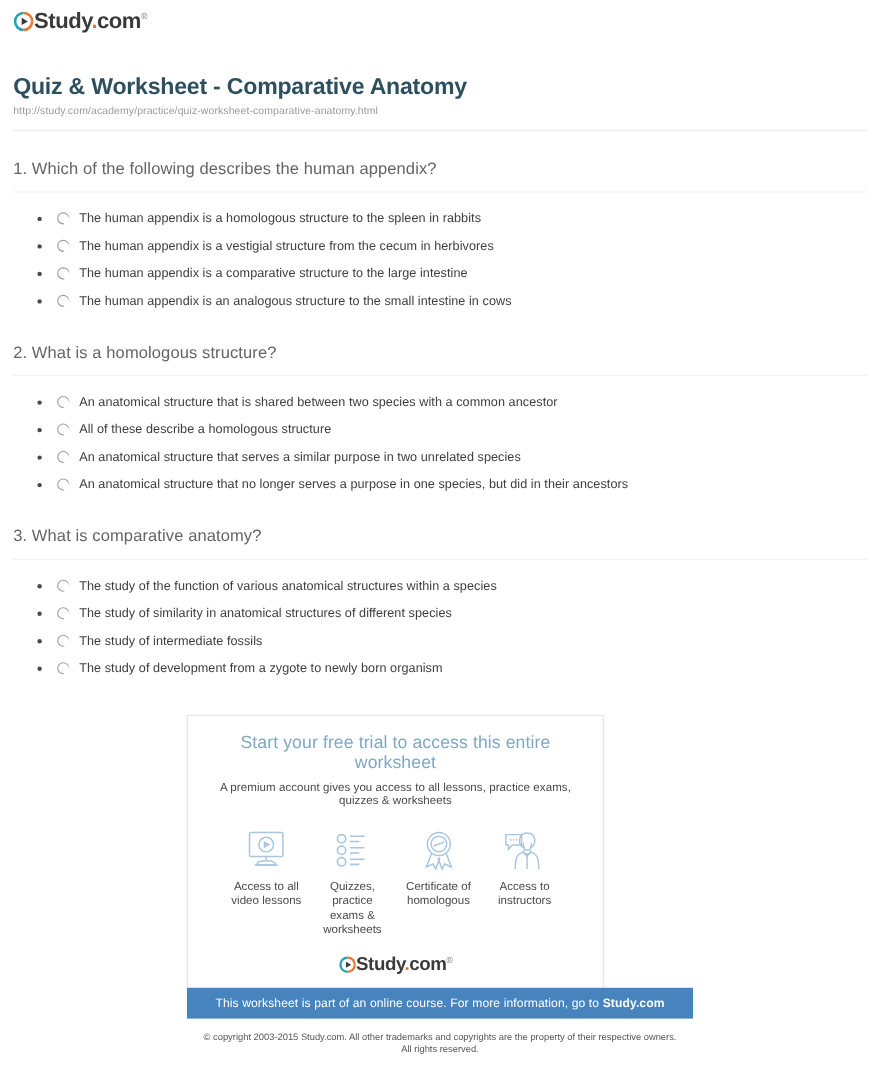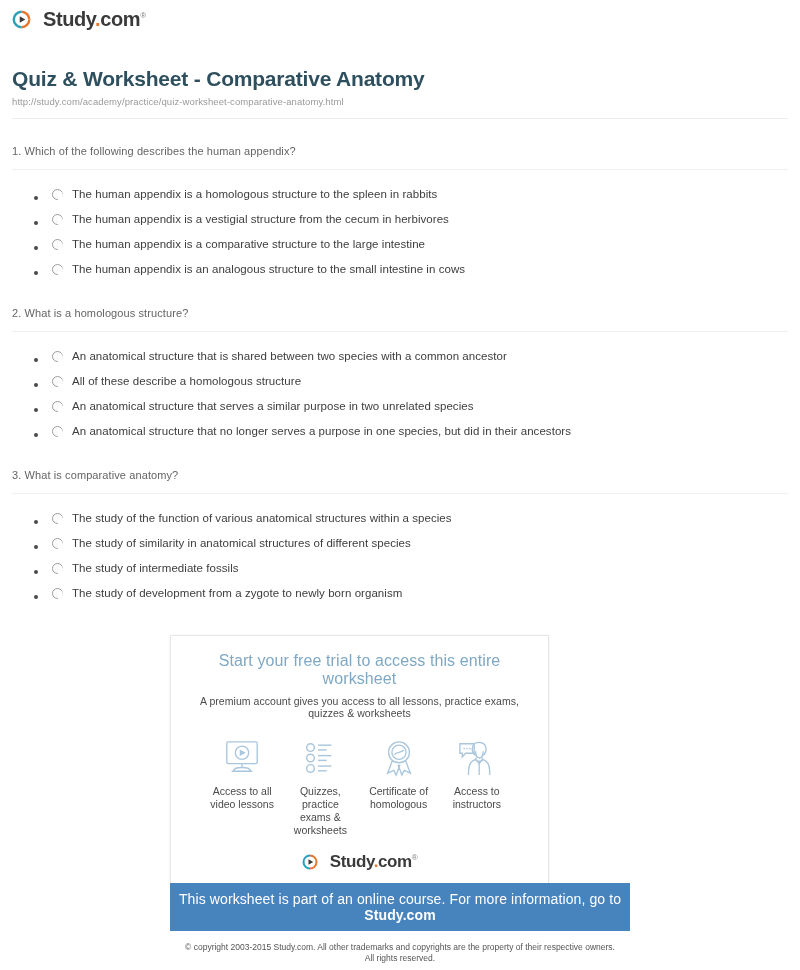--- a/index.html
+++ b/index.html
@@ -22,21 +22,21 @@
     box-sizing: border-box;
     width: 800px;
   }
   .brand-bar {
     padding-top: 9px;
     height: 30px;
   }
   .logo {
     display: inline-flex;
     align-items: center;
-    gap: 12px;
+    gap: 0;
     line-height: 1;
   }
   .logo-mark {
     width: 19px;
     height: 19px;
     flex: 0 0 19px;
     position: relative;
   }
   .logo-word {
     font-size: 20px;
@@ -70,39 +70,39 @@
   .header-rule {
     margin-top: 11px;
     border: 0;
     border-top: 1px solid #ececec;
     height: 0;
   }
 
   
   .question-block { margin-top: 26px; }
   .question-text {
-    font-size: 11px;
+    font-size: 15px;
     color: #646464;
     letter-spacing: 0.1px;
     padding-bottom: 12px;
   }
   .question-rule {
     border: 0;
     border-top: 1px solid #f0f0f0;
     height: 0;
     margin: 0;
   }
   .answers {
     list-style: none;
     margin: 11px 0 0 0;
     padding: 0;
   }
   .answer {
     display: flex;
-    align-items: flex-end;
+    align-items: center;
     padding: 6.5px 0;
     margin-left: 22px;
   }
   .bullet {
     width: 4px;
     height: 4px;
     border-radius: 50%;
     background: #4a4a4a;
     flex: 0 0 4px;
     margin-right: 14px;
@@ -189,21 +189,21 @@
     display: flex;
     justify-content: center;
   }
   .promo-logo-row .logo-word { font-size: 17px; }
   .promo-logo-row .logo-mark { width: 16px; height: 16px; flex: 0 0 16px; }
 
   .promo-banner {
     width: 460px;
     background: #4783bd;
     color: #ffffff;
-    font-size: 14px;
+    font-size: 11px;
     text-align: center;
     padding: 8px 0;
     box-sizing: border-box;
     letter-spacing: 0.1px;
   }
   .promo-banner b { font-weight: 700; }
 
   .copyright {
     margin-top: 11px;
     text-align: center;

